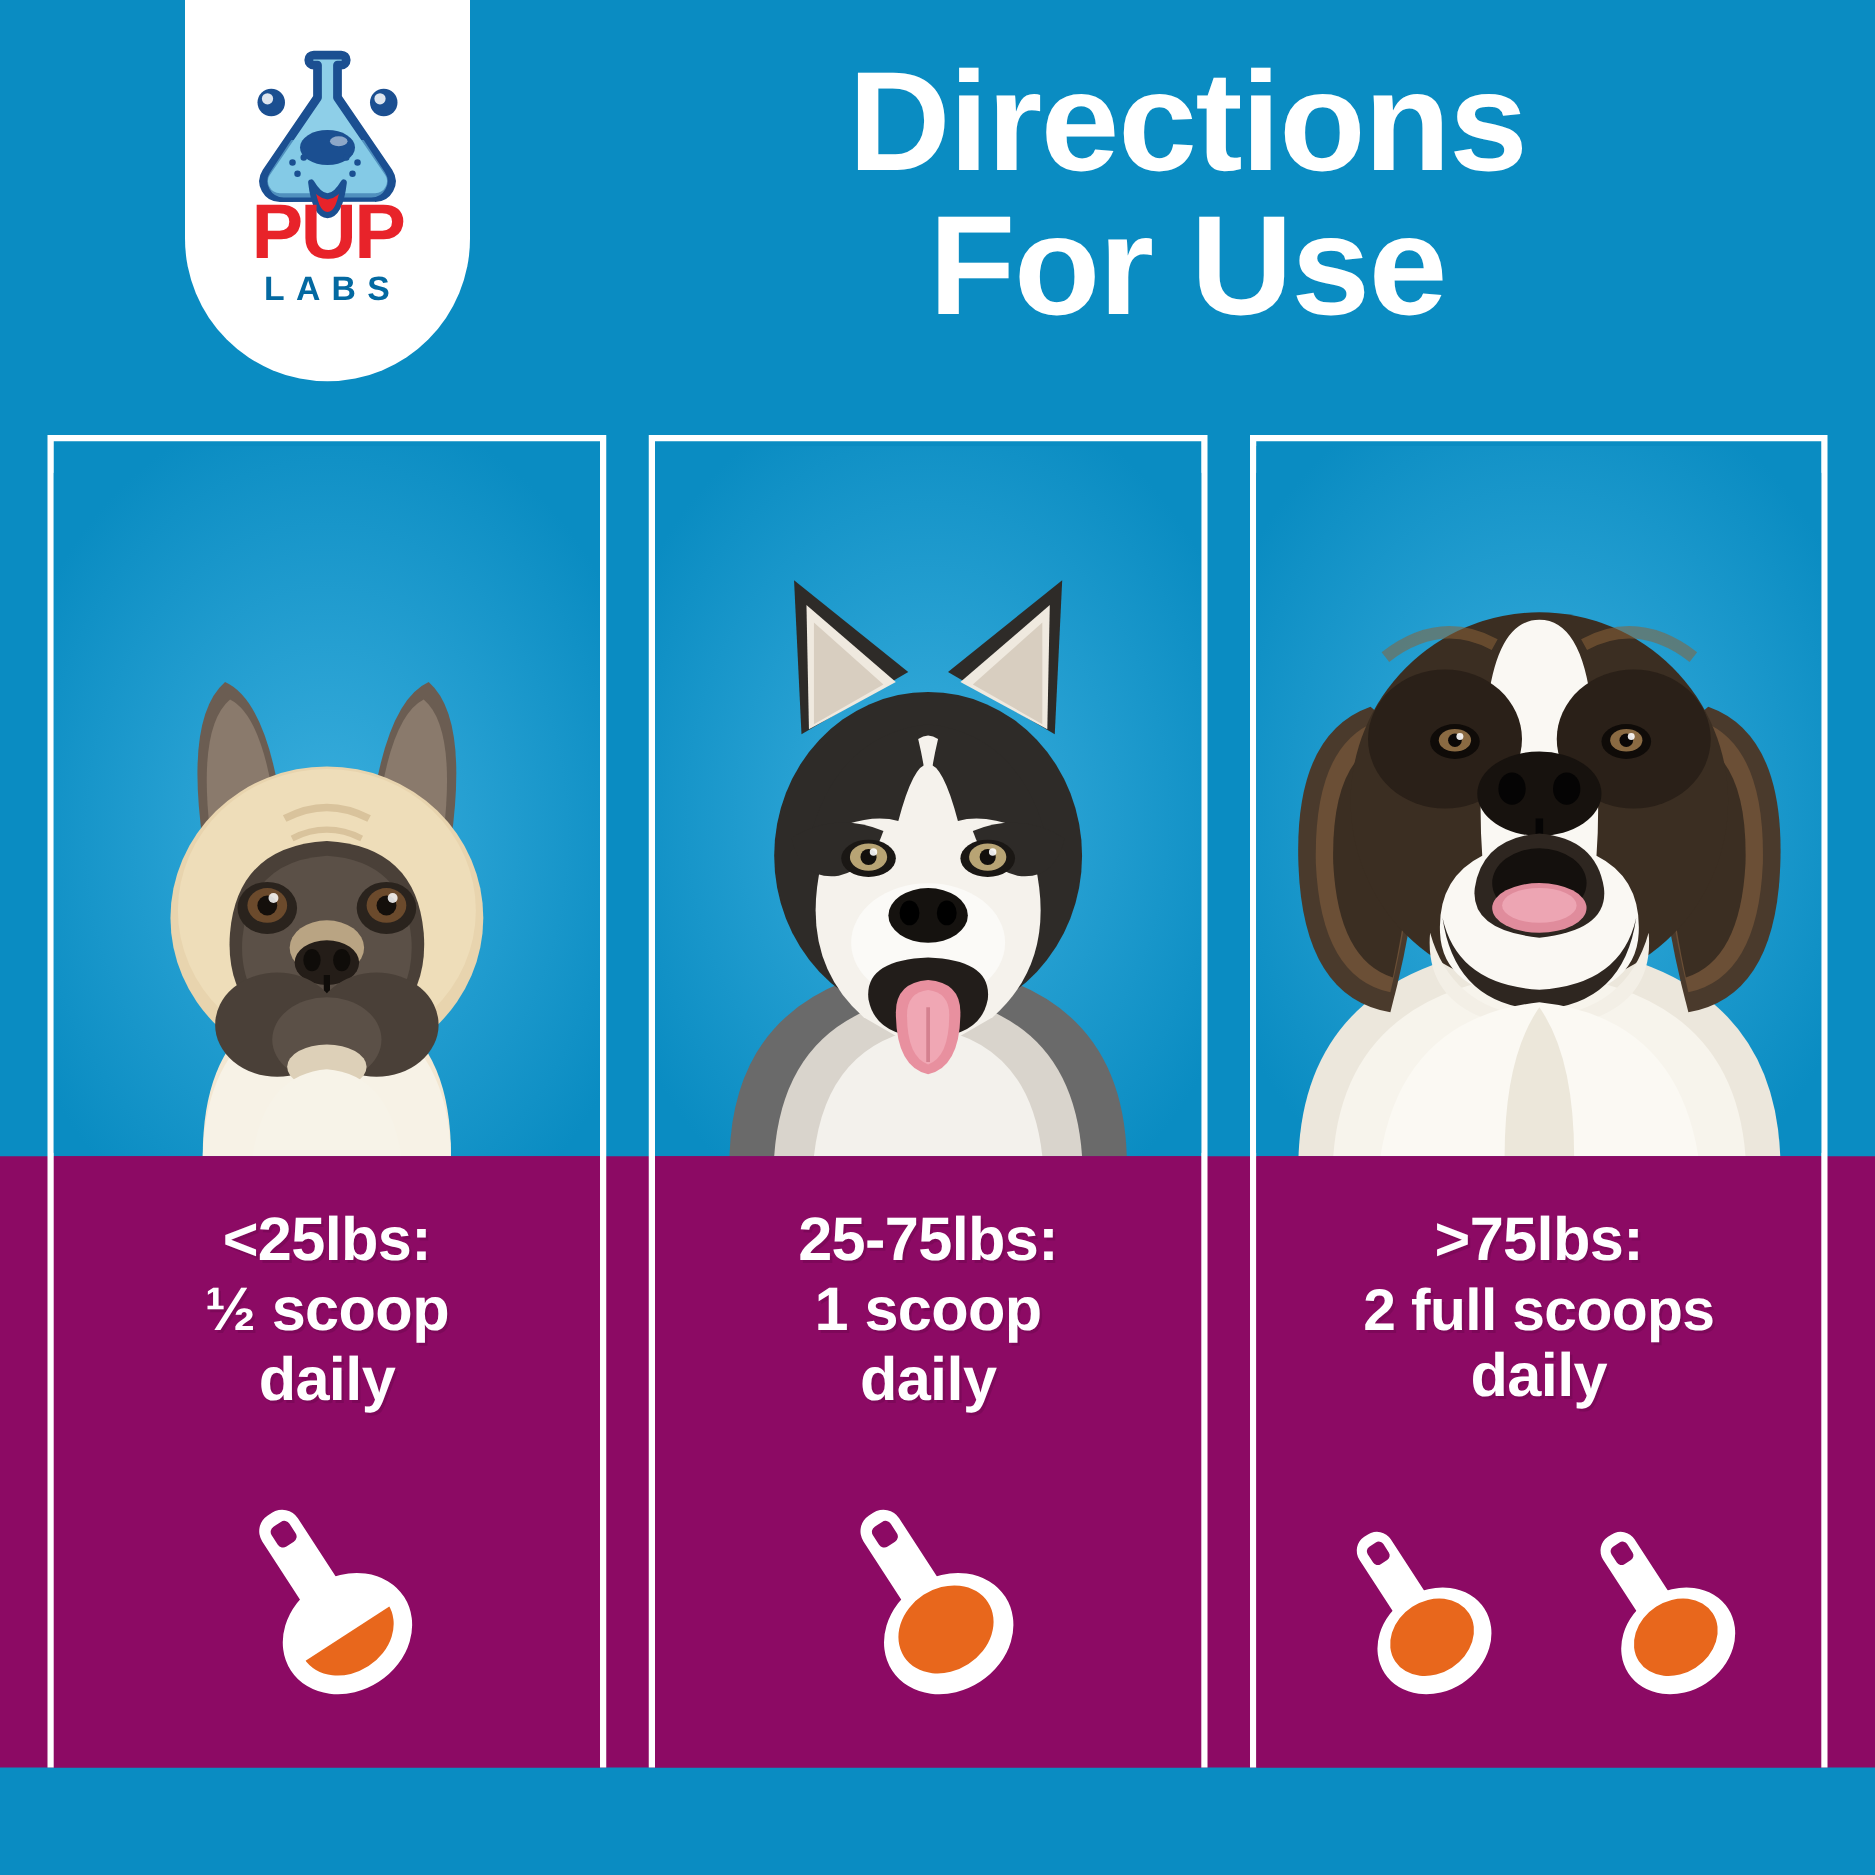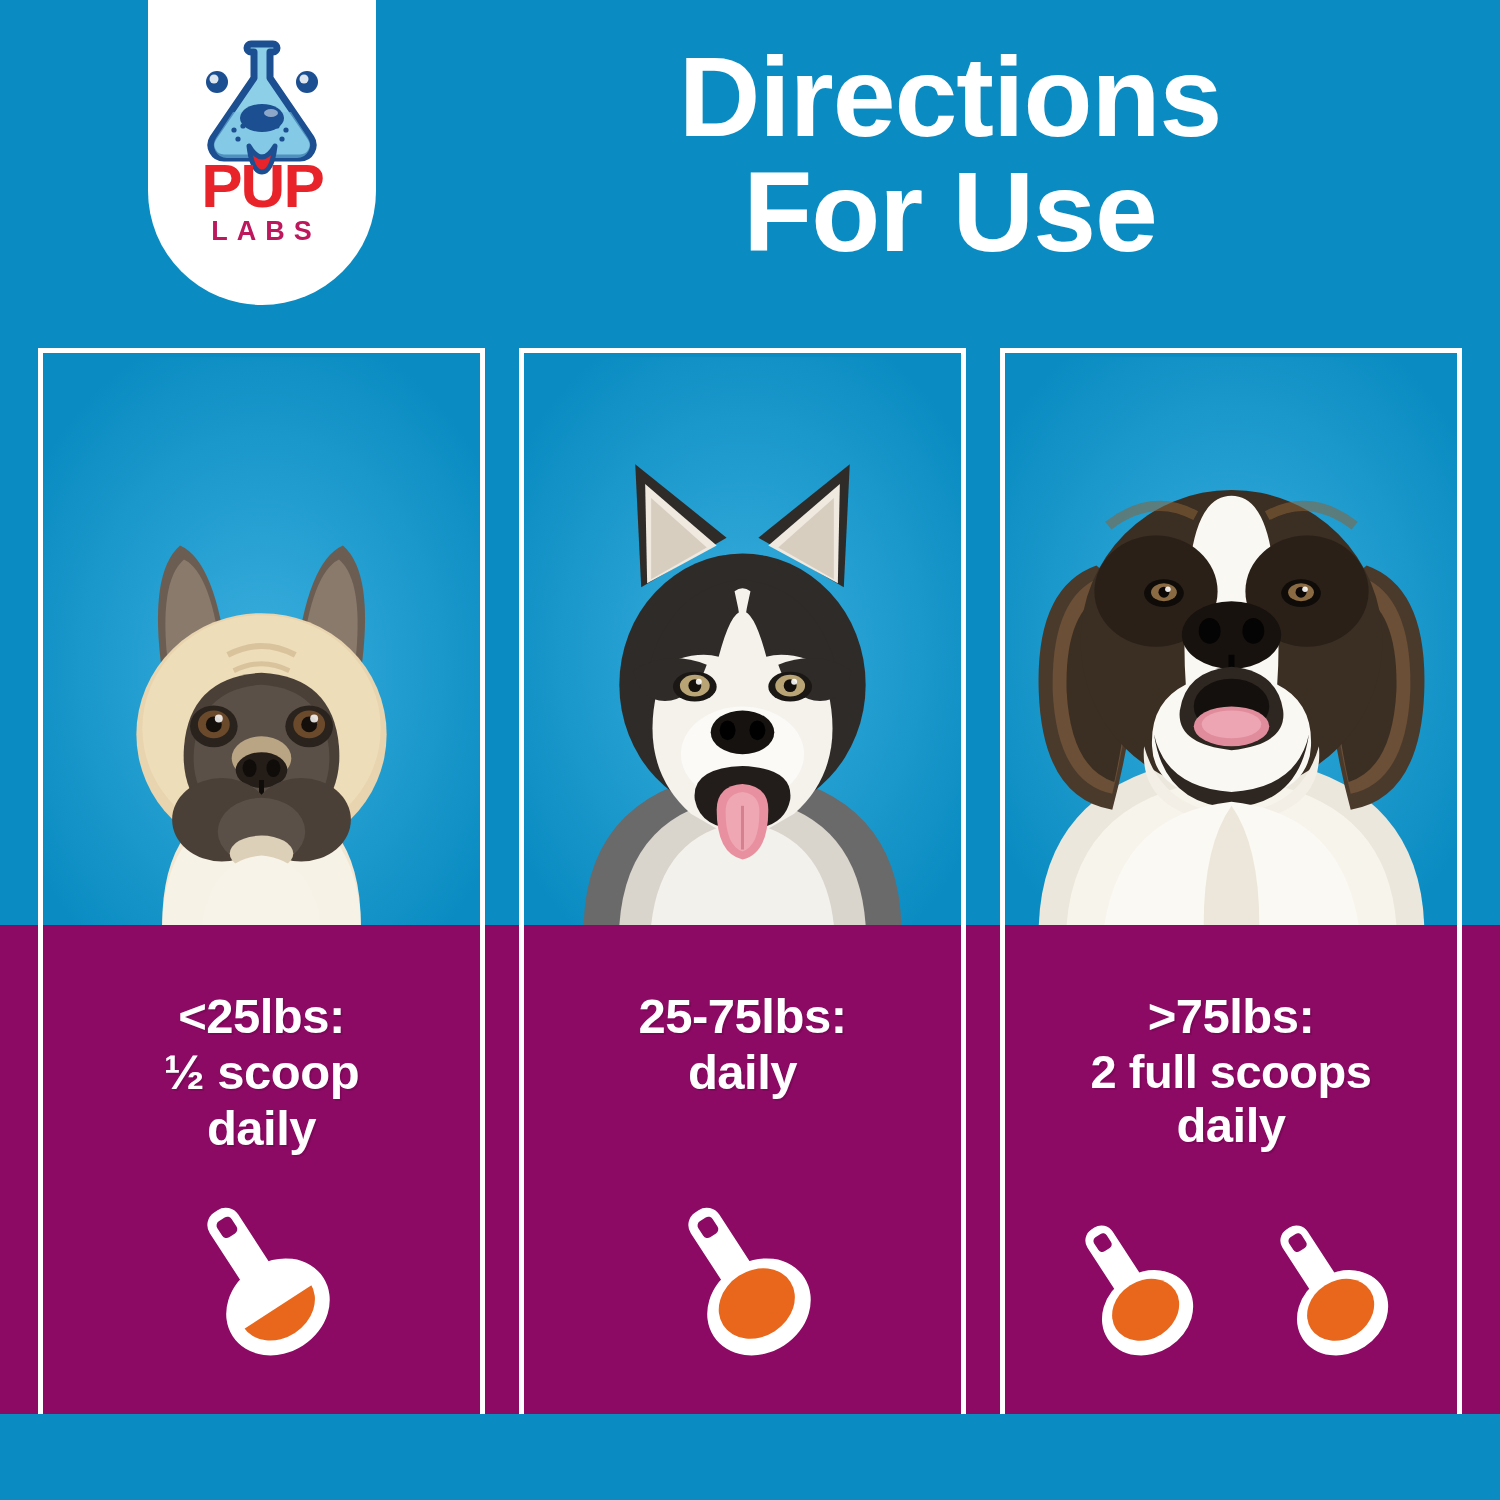--- a/index.html
+++ b/index.html
@@ -27,21 +27,21 @@
     display:flex; flex-direction:column; align-items:center;
     justify-content:flex-end; padding-bottom:58px;
   }
   .logo-mark{ width:150px; height:150px; position:relative; }
   .logo-word{
     font-size:62px; font-weight:bold; color:#e8232a;
     letter-spacing:-2px; line-height:0.78; margin-top:-22px;
     position:relative; z-index:5;
   }
   .logo-sub{
-    font-size:27px; font-weight:bold; color:#be185d;
+    font-size:27px; font-weight:bold; color:#0369a1;
     letter-spacing:9px; margin-top:6px; margin-left:8px;
   }
   .title{
     position:absolute; left:430px; top:40px; width:1040px; height:250px;
     color:#ffffff; font-size:113px; font-weight:bold; line-height:1.02;
     text-align:center; letter-spacing:-1px;
     display:flex; flex-direction:column; justify-content:flex-start;
   }
   .title .l2{ }
   
@@ -60,21 +60,21 @@
   .photo-area{
     position:absolute; left:0; top:0; right:0; height:572px;
     overflow:hidden;
   }
   .dose-area{
     position:absolute; left:0; top:572px; right:0; bottom:0;
     background:#8c0a64;
   }
   .dose-text{
     color:#ffffff; font-weight:bold; text-align:center;
-    line-height:1.14; padding-top:64px; letter-spacing:-0.5px;
+    line-height:1.14; padding-top:40px; letter-spacing:-0.5px;
     text-shadow: 2px 2px 0 rgba(0,0,0,0.10);
   }
   .dose-text .line1{ font-size:49px; display:block; }
   .dose-text .line2{ font-size:49px; display:block; }
   .dose-text .line3{ font-size:49px; display:block; }
   .panel-3 .dose-text .line2{ font-size:47px; }
 
   .scoops{
     position:absolute; left:0; right:0; bottom:90px;
     display:flex; justify-content:center; align-items:flex-end; gap:10px;
@@ -272,20 +272,21 @@
 
             <path d="M220 430 q-26 2 -26 26 q0 44 26 50 q26 -6 26 -50 q0 -24 -26 -26z" fill="#e8909f"></path>
             <path d="M220 438 q-17 2 -17 20 q0 34 17 40 q17 -6 17 -40 q0 -18 -17 -20z" fill="#f0a7b4"></path>
             <path d="M220 452 v44" stroke="#d4808f" stroke-width="3"></path>
           </svg>
         </div>
       </div>
       <div class="dose-area">
         <div class="dose-text">
           <span class="line1">25-75lbs:</span>
+          <span class="line2">1 scoop</span>
           <span class="line3">daily</span>
         </div>
         <div class="scoops">
           <div class="scoop">
             <svg viewBox="0 0 210 165" width="100%" height="100%">
               <g transform="rotate(-33 105 95)">
                 <rect x="96" y="-2" width="34" height="108" rx="15" fill="#ffffff"></rect>
                 <rect x="105" y="8" width="17" height="19" rx="5" fill="#8c0a64"></rect>
                 <ellipse cx="113" cy="112" rx="54" ry="46" fill="#ffffff"></ellipse>
                 <ellipse cx="113" cy="108" rx="40" ry="33" fill="#e8671c"></ellipse>

